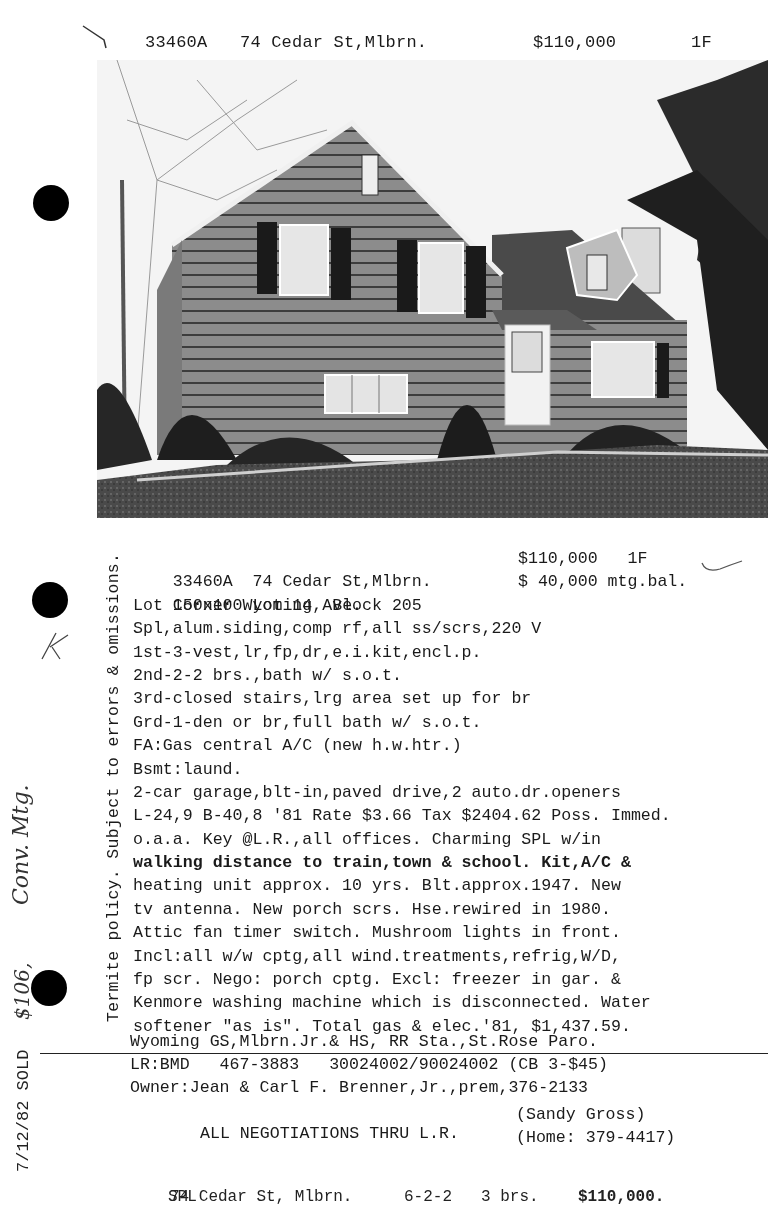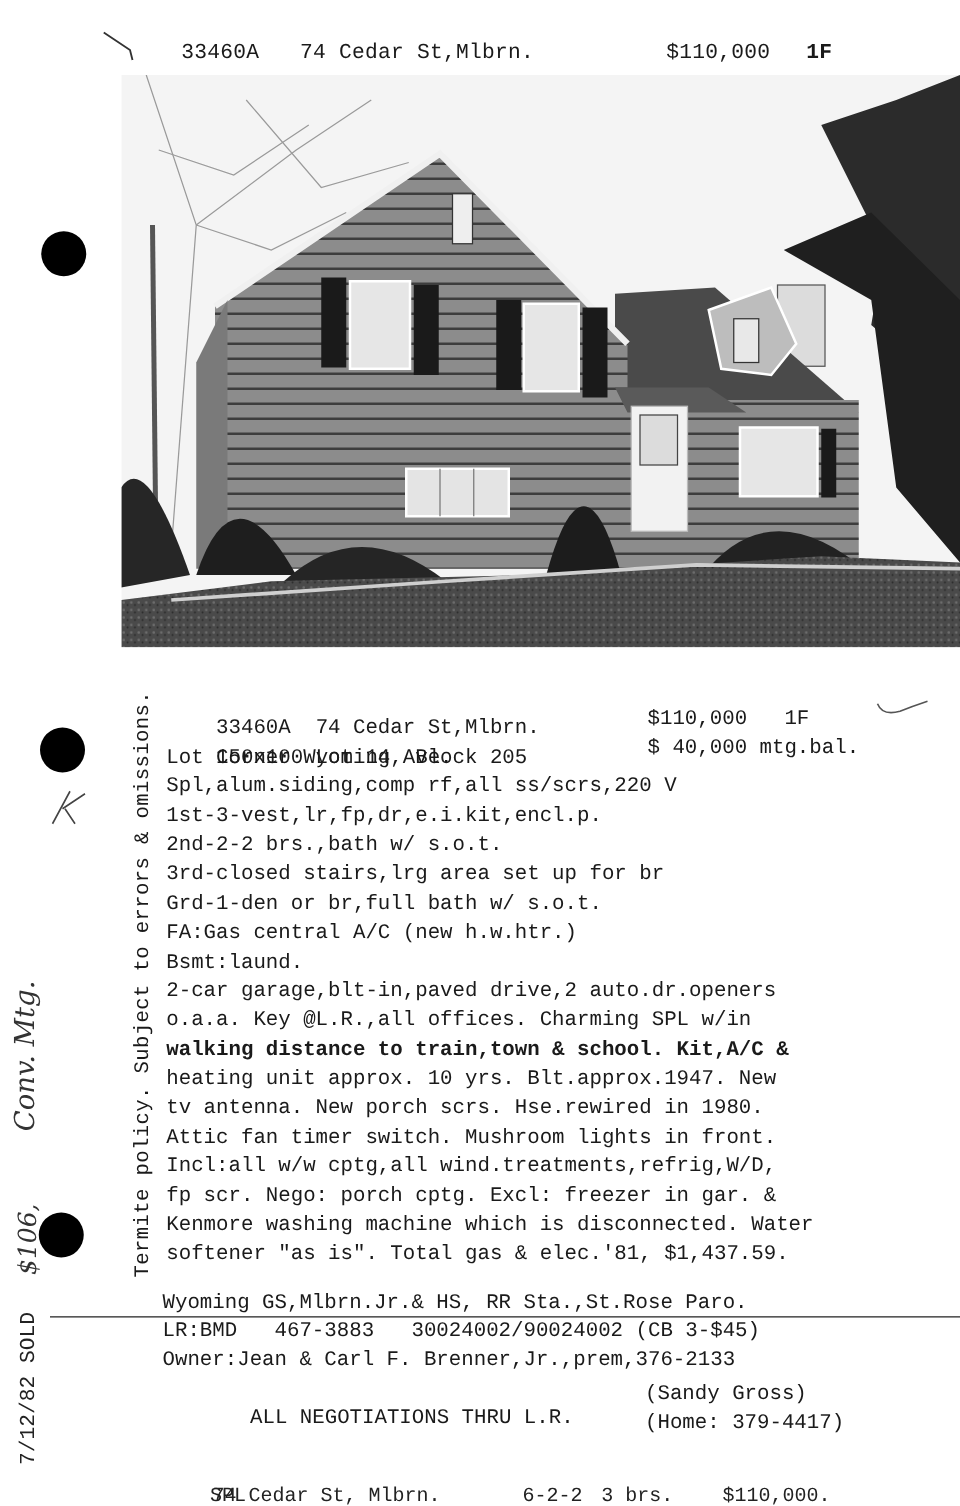--- a/index.html
+++ b/index.html
@@ -20,21 +20,21 @@
 
     
     .photo {
       position: absolute; left: 97px; top: 60px; width: 671px; height: 458px; overflow: hidden;
       background: #ffffff;
     }
 
     
     .listing { position: absolute; left: 133px; top: 547px; width: 630px; font-size: 16.6px; line-height: 23.4px; }
     .listing .row { position: relative; white-space: pre; height: 23.4px; }
-    .listing .right { position: absolute; left: 385px; top: 0; margin-top: 16px; }
+    .listing .right { position: absolute; left: 385px; top: 0; }
     .bold { font-weight: bold; }
 
     
     .vert {
       position: absolute; left: 104px; top: 1022px; transform-origin: 0 0; transform: rotate(-90deg);
       font-size: 16.5px; white-space: pre; letter-spacing: 0.3px;
     }
     .sold {
       position: absolute; left: 14px; top: 1172px; transform-origin: 0 0; transform: rotate(-90deg);
       font-size: 17px; white-space: pre; color: #222;
@@ -65,21 +65,21 @@
   <path d="M8 34 L22 8 M16 22 L34 10 M18 22 L26 34" stroke="#444" stroke-width="1.3" fill="none"></path>
 </svg>
 <svg class="abs" style="left:700px; top:555px;" width="45" height="22" viewBox="0 0 45 22">
   <path d="M2 8 Q6 18 20 14 Q30 10 42 6" stroke="#555" stroke-width="1.3" fill="none"></path>
 </svg>
 
 <div class="abs header mono">
   <span style="left:0;">33460A</span>
   <span style="left:95px;">74 Cedar St,Mlbrn.</span>
   <span style="left:388px;">$110,000</span>
-  <span style="left:500px;font-weight:bold;">1F</span>
+  <span style="left:546px;">1F</span>
 </div>
 
 <div class="photo">
   <svg width="671" height="458" viewBox="0 0 671 458">
     <defs>
       <pattern id="siding" width="10" height="12" patternUnits="userSpaceOnUse">
         <rect width="10" height="12" fill="#8c8c8c"></rect>
         <line x1="0" y1="11" x2="10" y2="11" stroke="#3d3d3d" stroke-width="2"></line>
       </pattern>
       <pattern id="grass" width="6" height="6" patternUnits="userSpaceOnUse">
@@ -164,20 +164,21 @@
   </div>
   <div class="row">Lot 150x100 Lot 14, Block 205</div>
   <div class="row">Spl,alum.siding,comp rf,all ss/scrs,220 V</div>
   <div class="row">1st-3-vest,lr,fp,dr,e.i.kit,encl.p.</div>
   <div class="row">2nd-2-2 brs.,bath w/ s.o.t.</div>
   <div class="row">3rd-closed stairs,lrg area set up for br</div>
   <div class="row">Grd-1-den or br,full bath w/ s.o.t.</div>
   <div class="row">FA:Gas central A/C (new h.w.htr.)</div>
   <div class="row">Bsmt:laund.</div>
   <div class="row">2-car garage,blt-in,paved drive,2 auto.dr.openers</div>
+  <div class="row">L-24,9 B-40,8 '81 Rate $3.66 Tax $2404.62 Poss. Immed.</div>
   <div class="row">o.a.a. Key @L.R.,all offices. Charming SPL w/in</div>
   <div class="row bold">walking distance to train,town &amp; school. Kit,A/C &amp;</div>
   <div class="row">heating unit approx. 10 yrs. Blt.approx.1947. New</div>
   <div class="row">tv antenna. New porch scrs. Hse.rewired in 1980.</div>
   <div class="row">Attic fan timer switch. Mushroom lights in front.</div>
   <div class="row">Incl:all w/w cptg,all wind.treatments,refrig,W/D,</div>
   <div class="row">fp scr. Nego: porch cptg. Excl: freezer in gar. &amp;</div>
   <div class="row">Kenmore washing machine which is disconnected. Water</div>
   <div class="row">softener "as is". Total gas &amp; elec.'81, $1,437.59.</div>
 </div>
@@ -193,16 +194,16 @@
     <span style="position:absolute; left:386px; top:4px;">(Sandy Gross)</span>
   </div>
   <div class="row">
     <span style="position:absolute; left:386px; top:4px;">(Home: 379-4417)</span>
   </div>
 </div>
 
 <div class="bottom-line mono">
   <span style="left:2px;margin-left:36px;">SPL</span>
   <span style="left:40px;">74 Cedar St, Mlbrn.</span>
-  <span style="left:288px;">6-2-2</span>
+  <span style="left:274px;">6-2-2</span>
   <span style="left:351px;">3 brs.</span>
-  <span style="left:448px;">$110,000.</span>
+  <span style="left:448px;font-weight:bold;">$110,000.</span>
 </div>
 
 </body></html>

